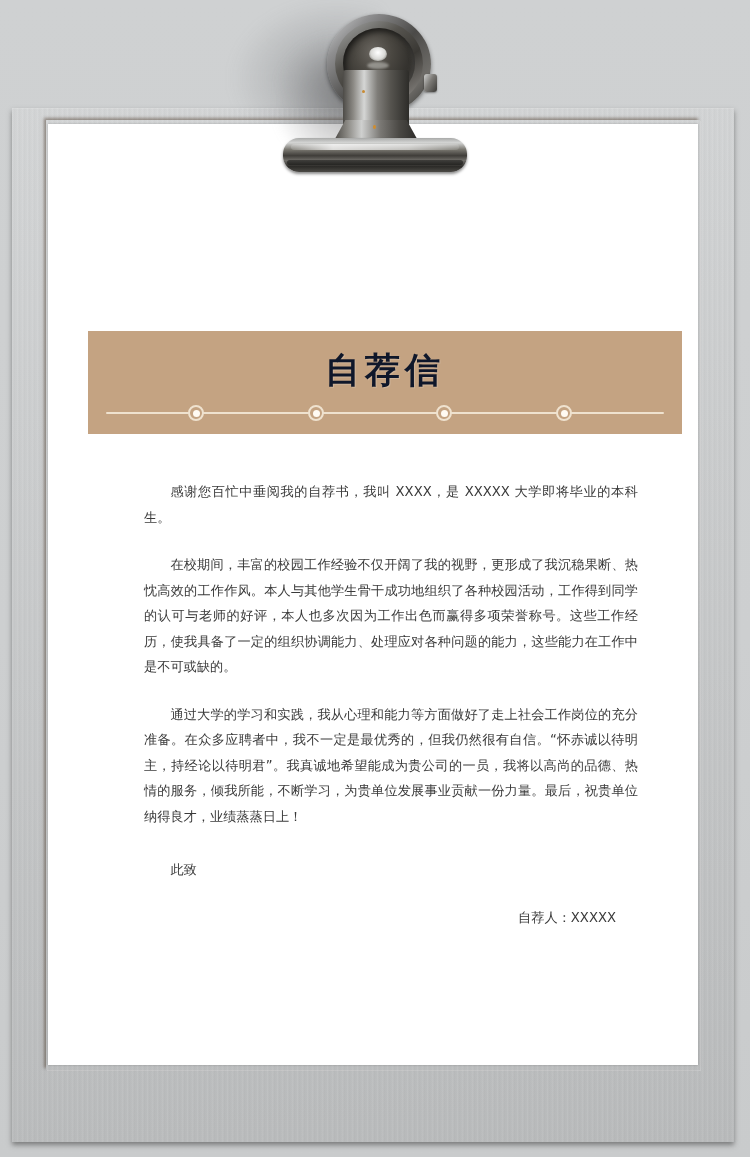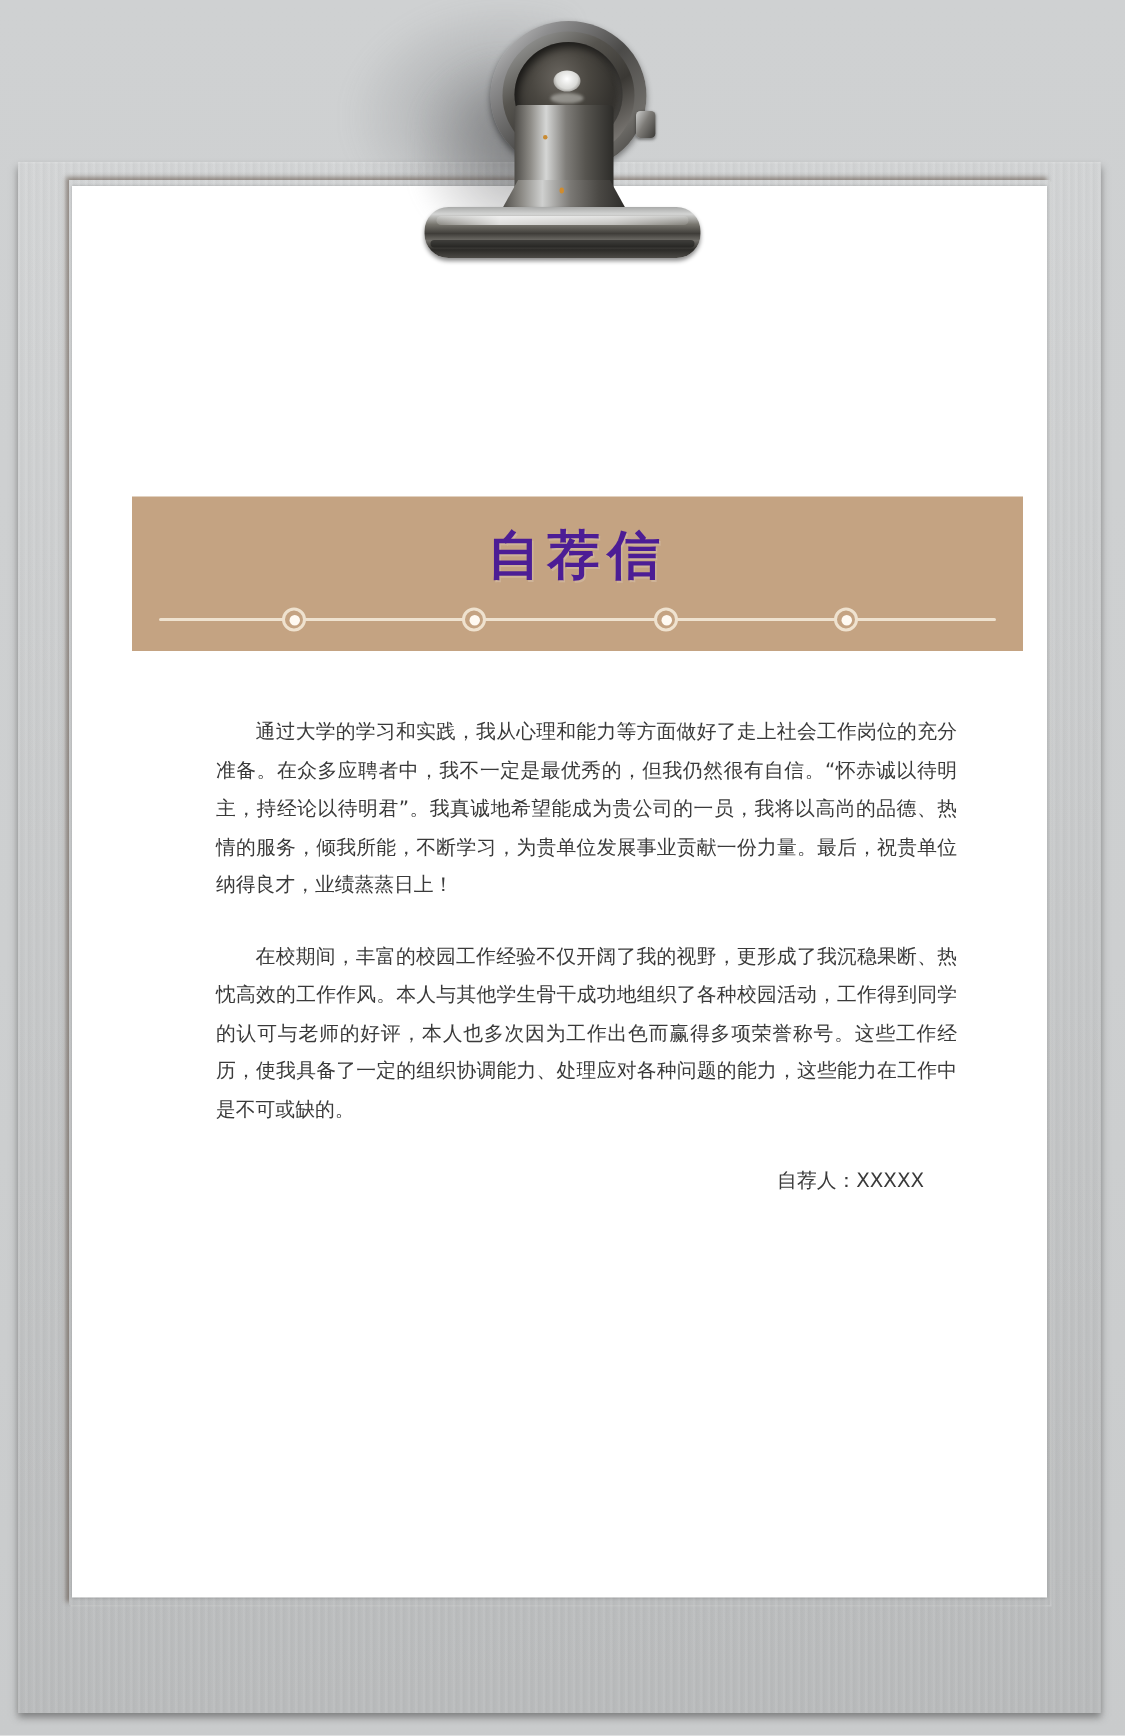--- a/index.html
+++ b/index.html
@@ -86,21 +86,21 @@
   }
   .banner-title {
     position: absolute;
     left: 0;
     right: 0;
     top: 16px;
     text-align: center;
     font-size: 35px;
     font-weight: 700;
     letter-spacing: 5px;
-    color: #4c1d95;
+    color: #0f172a;
     font-family: Liberation Mono, monospace;
     text-shadow: 1px 1px 0 rgba(255,255,255,0.18);
   }
   .banner-rule {
     position: absolute;
     left: 18px;
     right: 18px;
     top: 81px;
     height: 0;
     border-top: 2px solid #efe2cf;
@@ -278,23 +278,25 @@
       <div class="banner">
         <div class="banner-title">自荐信</div>
         <div class="banner-rule"></div>
         <div class="dot" style="left:108px"></div>
         <div class="dot" style="left:228px"></div>
         <div class="dot" style="left:356px"></div>
         <div class="dot" style="left:476px"></div>
       </div>
 
       <div class="letter">
+        <p class="lead">感谢您百忙中垂阅我的自荐书，我叫 XXXX，是 XXXXX 大学即将毕业的本科生。</p>
+        <p class="para">在校期间，丰富的校园工作经验不仅开阔了我的视野，更形成了我沉稳果断、热忱高效的工作作风。本人与其他学生骨干成功地组织了各种校园活动，工作得到同学的认可与老师的好评，本人也多次因为工作出色而赢得多项荣誉称号。这些工作经历，使我具备了一定的组织协调能力、处理应对各种问题的能力，这些能力在工作中是不可或缺的。</p>
         <p class="para">通过大学的学习和实践，我从心理和能力等方面做好了走上社会工作岗位的充分准备。在众多应聘者中，我不一定是最优秀的，但我仍然很有自信。“怀赤诚以待明主，持经论以待明君”。我真诚地希望能成为贵公司的一员，我将以高尚的品德、热情的服务，倾我所能，不断学习，为贵单位发展事业贡献一份力量。最后，祝贵单位纳得良才，业绩蒸蒸日上！</p>
-        <p class="para">在校期间，丰富的校园工作经验不仅开阔了我的视野，更形成了我沉稳果断、热忱高效的工作作风。本人与其他学生骨干成功地组织了各种校园活动，工作得到同学的认可与老师的好评，本人也多次因为工作出色而赢得多项荣誉称号。这些工作经历，使我具备了一定的组织协调能力、处理应对各种问题的能力，这些能力在工作中是不可或缺的。</p>
-
+
+        <p class="closing-1">此致</p>
 
         <div class="sign-block">
           <div>自荐人：XXXXX</div>
 
         </div>
       </div>
 
     </div>
   </div>
 

